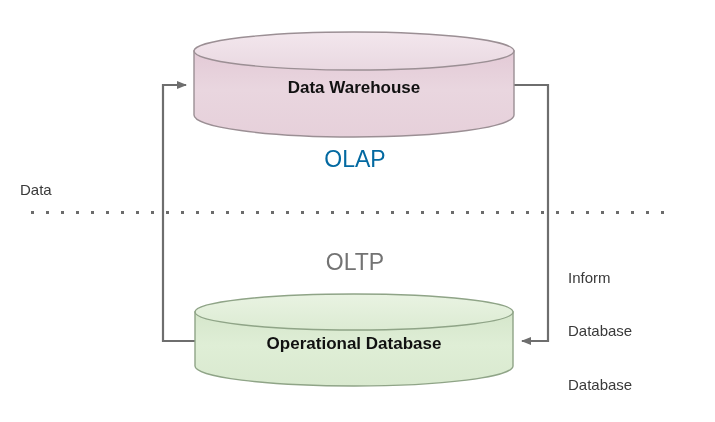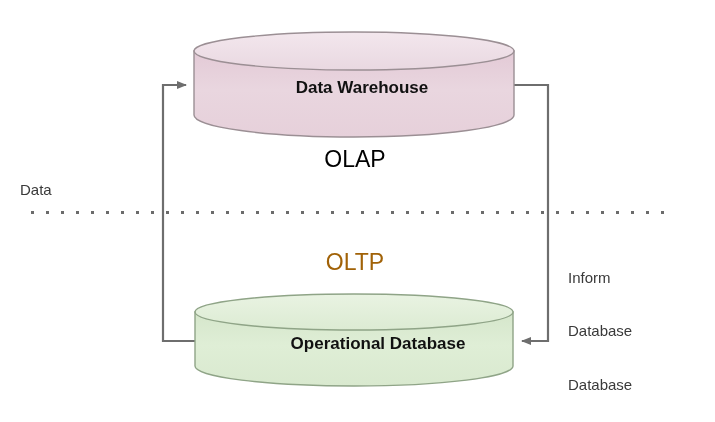--- a/index.html
+++ b/index.html
@@ -36,49 +36,47 @@
     line-height: 1.18;
   }
   #dw-label {
     left: 194px;
     top: 78px;
     width: 320px;
     text-align: center;
     font-size: 17px;
     font-weight: bold;
     color: #111111;
-    padding-left: 8px;
   }
   #odb-label {
     left: 195px;
     top: 334px;
     width: 318px;
     text-align: center;
     font-size: 17px;
     font-weight: bold;
     color: #111111;
-    padding-left: 24px;
   }
   #olap-label {
     left: 285px;
     top: 146px;
     width: 140px;
     text-align: center;
     font-size: 23px;
     font-weight: normal;
-    color: #000000;
+    color: #0369a1;
   }
   #oltp-label {
     left: 285px;
     top: 249px;
     width: 140px;
     text-align: center;
     font-size: 23px;
     font-weight: normal;
-    color: #a16207;
+    color: #737373;
   }
   #data-analysis-label {
     left: 20px;
     top: 146px;
     width: 132px;
     font-size: 15px;
     color: #3a3a3a;
   }
   #inform-label {
     left: 568px;

